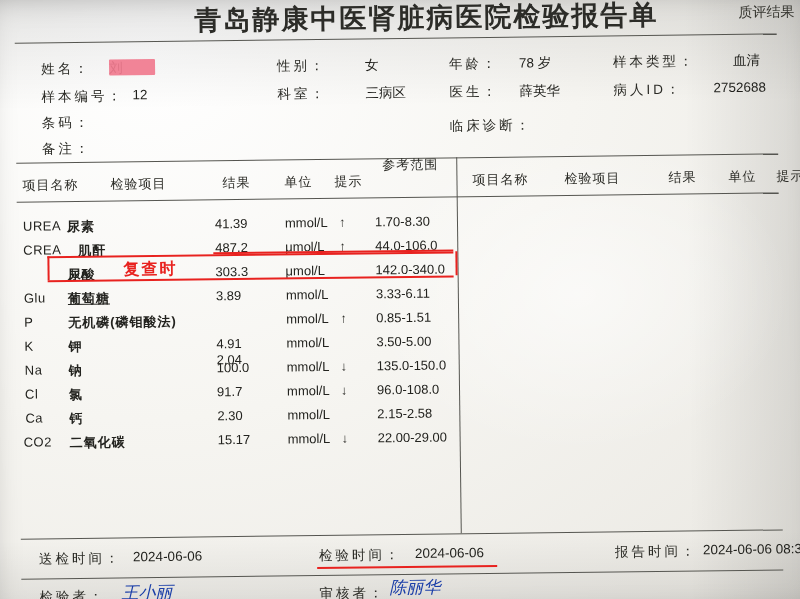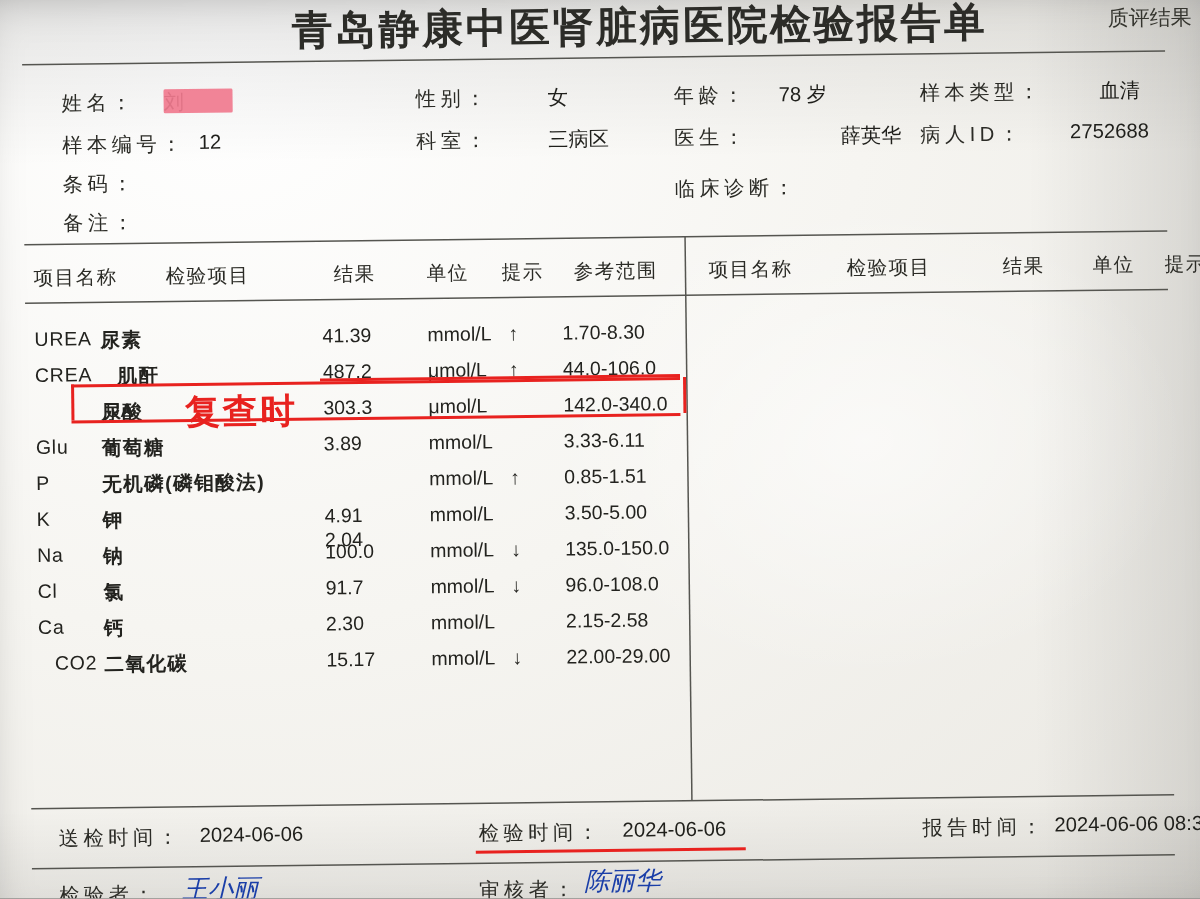--- a/index.html
+++ b/index.html
@@ -135,21 +135,21 @@
   .cell.flag { font-size: 13px; }
 
   
   .redline {
     position: absolute;
     height: 2px;
     background: #e8221f;
   }
   .redtext {
     position: absolute;
-    font-size: 23px;
+    font-size: 16px;
     font-weight: bold;
     color: #e8221f;
     letter-spacing: 2px;
     white-space: nowrap;
     font-family: "DejaVu Sans", sans-serif;
   }
   .redbox {
     position: absolute;
     border: 2px solid #e8221f;
     border-top: none;
@@ -196,41 +196,41 @@
       <div class="fld-label" style="left:616px; top:56px;">样本类型：</div>
       <div class="fld-value" style="left:736px; top:56px;">血清</div>
 
       <div class="fld-label" style="left:44px;  top:84px;">样本编号：</div>
       <div class="fld-value" style="left:135px; top:84px;">12</div>
 
       <div class="fld-label" style="left:280px; top:84px;">科室：</div>
       <div class="fld-value" style="left:368px; top:84px;">三病区</div>
 
       <div class="fld-label" style="left:452px; top:84px;">医生：</div>
-      <div class="fld-value" style="left:522px; top:84px;margin-left:41px;">薛英华</div>
+      <div class="fld-value" style="left:522px; top:84px;">薛英华</div>
 
       <div class="fld-label" style="left:616px; top:84px;">病人ID：</div>
       <div class="fld-value" style="left:716px; top:84px;">2752688</div>
 
       <div class="fld-label" style="left:44px;  top:110px;">条码：</div>
       <div class="fld-label" style="left:44px;  top:136px;">备注：</div>
       <div class="fld-label" style="left:452px; top:118px;">临床诊断：</div>
 
       <div class="hline" style="left:18px; top:158px; width:762px;"></div>
       <div class="hline" style="left:18px; top:197px; width:762px;"></div>
       <div class="hline" style="left:18px; top:534px; width:762px;"></div>
       <div class="vline" style="left:458px; top:158px; height:376px;"></div>
       <div class="hline" style="left:18px; top:574px; width:762px;"></div>
 
       <div class="col-head" style="left:24px;  top:172px;">项目名称</div>
       <div class="col-head" style="left:112px; top:172px;">检验项目</div>
       <div class="col-head" style="left:224px; top:172px;">结果</div>
       <div class="col-head" style="left:286px; top:172px;">单位</div>
       <div class="col-head" style="left:336px; top:172px;">提示</div>
-      <div class="col-head" style="left:384px; top:172px;">参考范围</div>
+      <div class="col-head" style="left:384px; top:156px;">参考范围</div>
 
       <div class="col-head" style="left:474px; top:172px;">项目名称</div>
       <div class="col-head" style="left:566px; top:172px;">检验项目</div>
       <div class="col-head" style="left:670px; top:172px;">结果</div>
       <div class="col-head" style="left:730px; top:172px;">单位</div>
       <div class="col-head" style="left:778px; top:172px;">提示</div>
 
       <div class="cell code" style="left:24px;  top:214px;">UREA</div>
       <div class="cell name" style="left:68px;  top:214px;">尿素</div>
       <div class="cell" style="left:216px; top:214px;">41.39</div>
@@ -246,21 +246,21 @@
       <div class="cell" style="left:376px; top:238px;">44.0-106.0</div>
 
       <div class="cell code" style="left:24px;  top:262px;padding-left:47px;">UA</div>
       <div class="cell name" style="left:68px;  top:262px;">尿酸</div>
       <div class="cell" style="left:216px; top:262px;">303.3</div>
       <div class="cell" style="left:286px; top:262px;">μmol/L</div>
       <div class="cell flag" style="left:340px; top:262px;"></div>
       <div class="cell" style="left:376px; top:262px;">142.0-340.0</div>
 
       <div class="cell code" style="left:24px;  top:286px;">Glu</div>
-      <div class="cell name" style="left:68px;  top:286px;">葡萄糖</div>
+      <div class="cell name" style="left:68px;  top:286px;text-decoration:underline;">葡萄糖</div>
       <div class="cell" style="left:216px; top:286px;">3.89</div>
       <div class="cell" style="left:286px; top:286px;">mmol/L</div>
       <div class="cell flag" style="left:340px; top:286px;"></div>
       <div class="cell" style="left:376px; top:286px;">3.33-6.11</div>
 
       <div class="cell code" style="left:24px;  top:310px;">P</div>
       <div class="cell name" style="left:68px;  top:310px;">无机磷(磷钼酸法)</div>
       <div class="cell" style="left:216px; top:310px;margin-top:40px;">2.04</div>
       <div class="cell" style="left:286px; top:310px;">mmol/L</div>
       <div class="cell flag" style="left:340px; top:310px;">↑</div>
@@ -287,21 +287,21 @@
       <div class="cell flag" style="left:340px; top:382px;">↓</div>
       <div class="cell" style="left:376px; top:382px;">96.0-108.0</div>
 
       <div class="cell code" style="left:24px;  top:406px;">Ca</div>
       <div class="cell name" style="left:68px;  top:406px;">钙</div>
       <div class="cell" style="left:216px; top:406px;">2.30</div>
       <div class="cell" style="left:286px; top:406px;">mmol/L</div>
       <div class="cell flag" style="left:340px; top:406px;"></div>
       <div class="cell" style="left:376px; top:406px;">2.15-2.58</div>
 
-      <div class="cell code" style="left:35px;  top:430px;">CO2</div>
+      <div class="cell code" style="left:22px;  top:430px;">CO2</div>
       <div class="cell name" style="left:68px;  top:430px;">二氧化碳</div>
       <div class="cell" style="left:216px; top:430px;">15.17</div>
       <div class="cell" style="left:286px; top:430px;">mmol/L</div>
       <div class="cell flag" style="left:340px; top:430px;">↓</div>
       <div class="cell" style="left:376px; top:430px;">22.00-29.00</div>
 
       <div class="redline" style="left:214px; top:250px; width:240px;"></div>
       <div class="redline" style="left:48px;  top:252px; width:406px;"></div>
       <div class="redline" style="left:48px;  top:276px; width:406px;"></div>
       <div class="redbox" style="left:48px;  top:252px; width:406px; height:24px;"></div>

